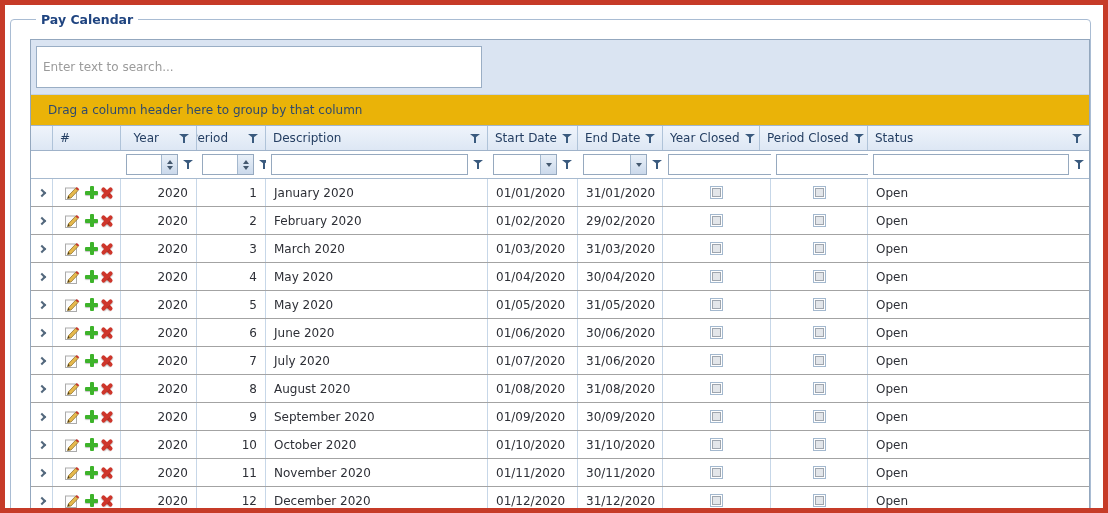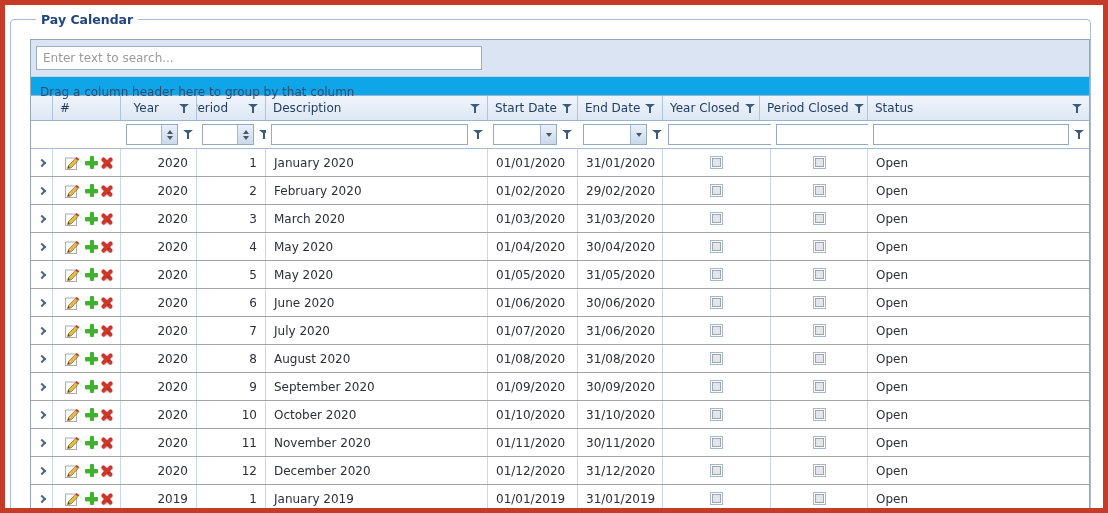--- a/index.html
+++ b/index.html
@@ -22,27 +22,27 @@
     height:560px;
   }
   fieldset.panel legend {
     color:#1F4480; font-weight:bold; font-size:12.5px;
     padding:0 5px; margin-left:6px;
   }
   
   .grid { width:1060px; border:1px solid #93A7BE; background:#fff; }
   .toolbar { background:#DAE4F2; padding:6px 5px; }
   .search {
-    width:446px; height:24px; border:1px solid #9AAEC5; padding:2px 6px;
+    width:446px; height:24px; border:1px solid #9AAEC5; padding:20px 6px;
     font:inherit; color:#333; background:#fff;
   }
   .search::placeholder { color:#9B9B9B; }
   .groupbar {
-    background:#0ea5e9; border-top:1px solid #C2D2E5;
-    height:19px; line-height:31px; padding-left:9px; color:#2F4A6E;
+    background:#eab308; border-top:1px solid #C2D2E5;
+    height:31px; line-height:31px; padding-left:17px; color:#2F4A6E;
   }
   
   .c0{width:22px;} .c1{width:68px;} .c2{width:76px;} .c3{width:69px;}
   .c4{width:222px;} .c5{width:90px;} .c6{width:85px;} .c7{width:108px;}
   .c8{width:97px;} .c9{width:221px;}
   .hrow, .frow, .drow { display:flex; width:100%; }
   
   .hrow { border-top:1px solid #A2B5CC; border-bottom:1px solid #9FB2C9;
           background:linear-gradient(#EFF4FB,#DDE7F4); height:26px; }
   .hcell {

